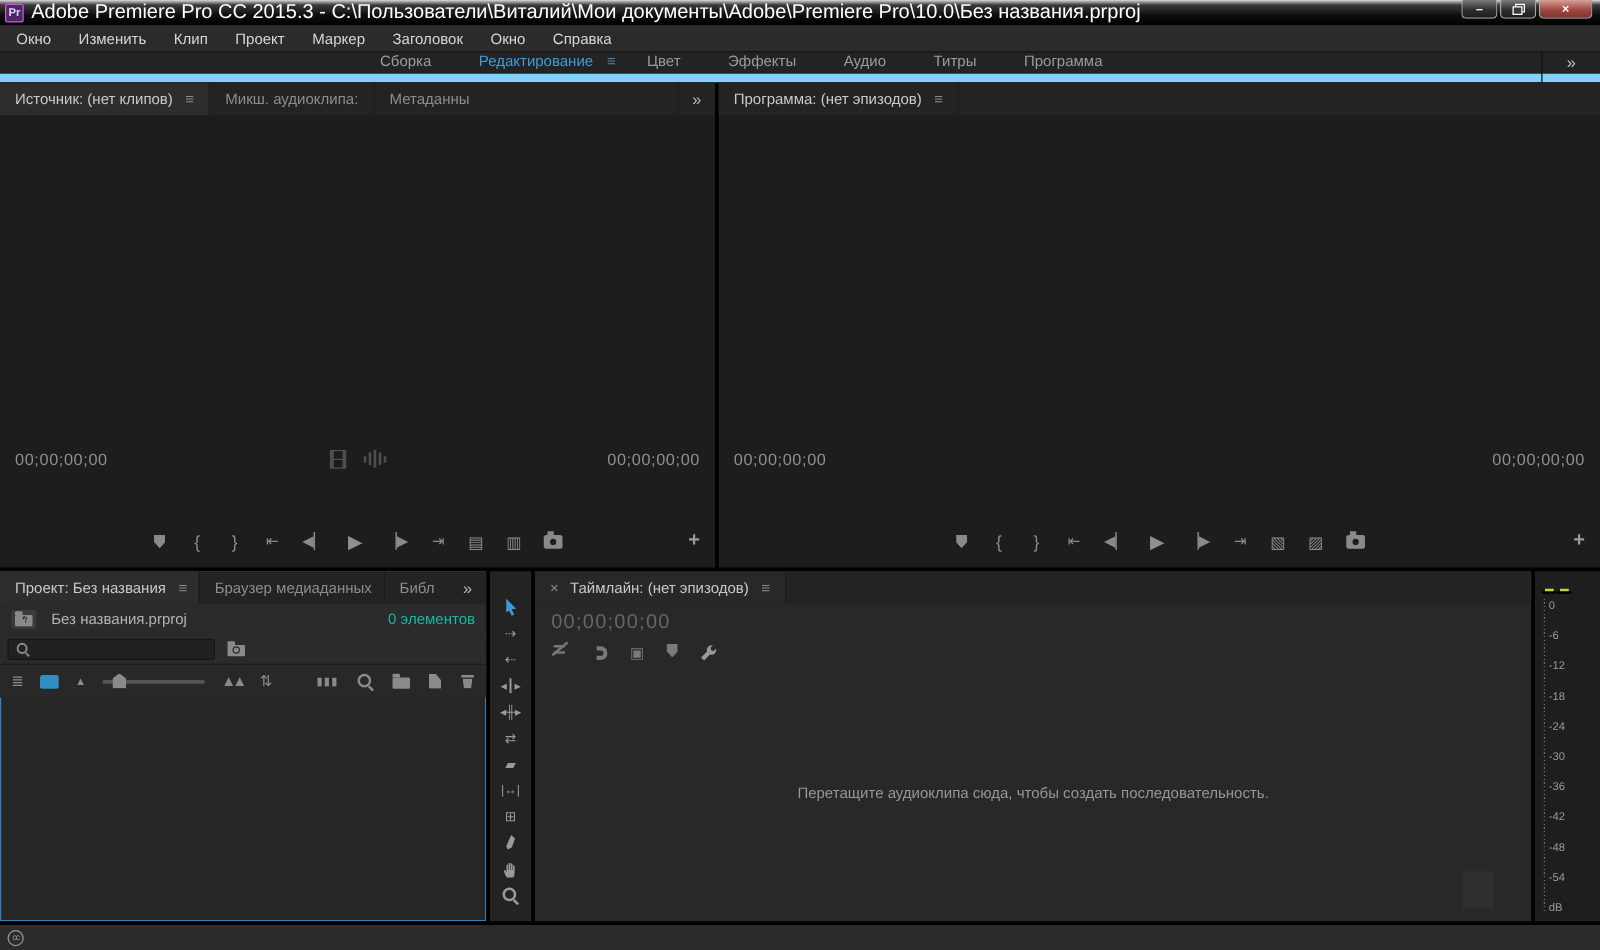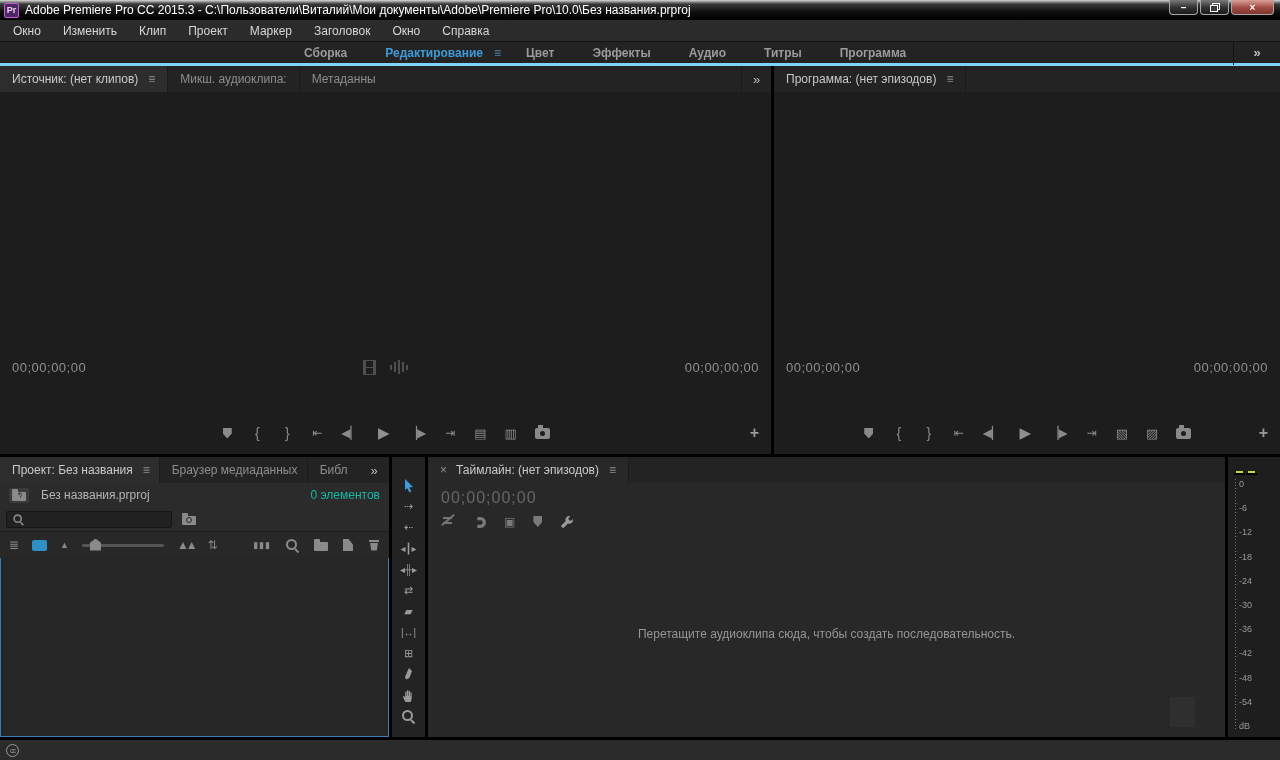--- a/index.html
+++ b/index.html
@@ -4,56 +4,56 @@
 <style>
   *{margin:0;padding:0;box-sizing:border-box;font-family:"Liberation Sans",sans-serif;-webkit-font-smoothing:antialiased;}
   html,body{width:1280px;height:760px;overflow:hidden;background:#000;}
   .app{width:1280px;height:760px;display:flex;flex-direction:column;background:#000;}
 
   
   .titlebar{height:20px;flex:none;display:flex;align-items:center;padding-left:4px;
     background:linear-gradient(180deg,#d8d8d8 0,#8a8a8a 2px,#3a3a3a 4px,#0e0e0e 60%,#000 100%);}
   .pr-icon{width:15px;height:15px;flex:none;background:#4b2a63;border:1px solid #c85bd8;border-radius:2px;
     color:#f0cdf4;font-size:9px;font-weight:bold;display:flex;align-items:center;justify-content:center;margin-right:6px;}
-  .title-text{color:#ffffff;font-size:12px;white-space:nowrap;overflow:hidden;}
+  .title-text{color:#ffffff;font-size:16px;white-space:nowrap;overflow:hidden;}
   .win-btns{margin-left:auto;display:flex;align-self:flex-start;padding-right:6px;}
   .win-btn{width:29px;height:15px;display:flex;align-items:center;justify-content:center;font-size:10px;font-weight:bold;color:#fff;
     background:linear-gradient(#7a7a7a,#303030 55%,#1c1c1c);border:1px solid #a8a8a8;border-top:none;border-radius:0 0 4px 4px;margin-left:2px;}
   .win-btn.close{width:43px;background:linear-gradient(#d9a09a,#a04a42 55%,#7e342e);}
   .i-restore{position:relative;width:10px;height:9px;}
   .i-restore::before{content:"";position:absolute;right:0;top:0;width:6px;height:5px;border:1px solid #fff;}
   .i-restore::after{content:"";position:absolute;left:0;bottom:0;width:6px;height:5px;border:1px solid #fff;background:#3a3a3a;}
 
   
   .menubar{height:22px;flex:none;background:#2b2b2b;display:flex;align-items:center;padding-left:2px;border-bottom:1px solid #151515;}
   .menu-item{padding:0 11px;font-size:12px;color:#d6d6d6;}
 
   
-  .wsbar{height:24px;flex:none;background:#232323;display:flex;align-items:center;font-size:12px;color:#9b9b9b;border-bottom:3px solid #7dd3fc;font-weight:bold;}
+  .wsbar{height:24px;flex:none;background:#232323;display:flex;align-items:flex-start;font-size:12px;color:#9b9b9b;border-bottom:7px solid #7dd3fc;}
   .ws-spacer{width:285px;flex:none;}
   .ws-tab{padding:0 19px;white-space:nowrap;}
   .ws-tab.active{color:#3f9bd8;}
   .ws-menu{color:#4f86ab;font-size:12px;margin:0 6px 0 -8px;}
   .ws-fill{flex:1;}
   .ws-sep{width:1px;height:24px;background:#121212;}
   .ws-overflow{width:46px;text-align:center;color:#c0c0c0;font-size:13px;}
 
   
   .main1{flex:1;display:flex;gap:3px;background:#000;min-height:0;}
   .main2{height:280px;flex:none;display:flex;gap:3px;background:#000;margin-top:3px;}
   .panel{display:flex;flex-direction:column;min-width:0;background:#1d1d1d;}
   .tabbar{height:26px;flex:none;background:#232323;display:flex;align-items:stretch;font-size:12px;color:#8d8d8d;overflow:hidden;}
   .tab{display:flex;align-items:center;padding:0 12px;border-right:1px solid #1b1b1b;white-space:nowrap;overflow:hidden;}
   .tab.active{background:#2d2d2d;color:#c9c9c9;}
   .tab-menu{margin-left:10px;font-size:12px;color:#8d8d8d;}
   .tab-fill{flex:1;}
   .tab-overflow{width:30px;flex:none;display:flex;align-items:center;justify-content:center;color:#b9b9b9;font-size:13px;border-left:1px solid #1b1b1b;}
 
   
-  .src{width:771px;flex:none;}
+  .src{width:572px;flex:none;}
   .prog{flex:1;}
   .mon-body{flex:1;}
   .tc-row{height:22px;flex:none;display:flex;align-items:center;padding:0 12px;font-size:13px;color:#8f8f8f;letter-spacing:.5px;}
   .tc-center{flex:1;display:flex;justify-content:center;align-items:center;gap:14px;}
   .mon-gap{height:34px;flex:none;}
   .transport{height:42px;flex:none;display:flex;align-items:center;justify-content:center;gap:18px;position:relative;color:#8a8a8a;}
   .tbtn{display:flex;align-items:center;justify-content:center;min-width:12px;font-size:12px;color:#8a8a8a;}
   .tbtn.brace{font-size:14px;}
   .tbtn.play{font-size:15px;color:#909090;}
   .tbtn.boxy{font-size:13px;}

